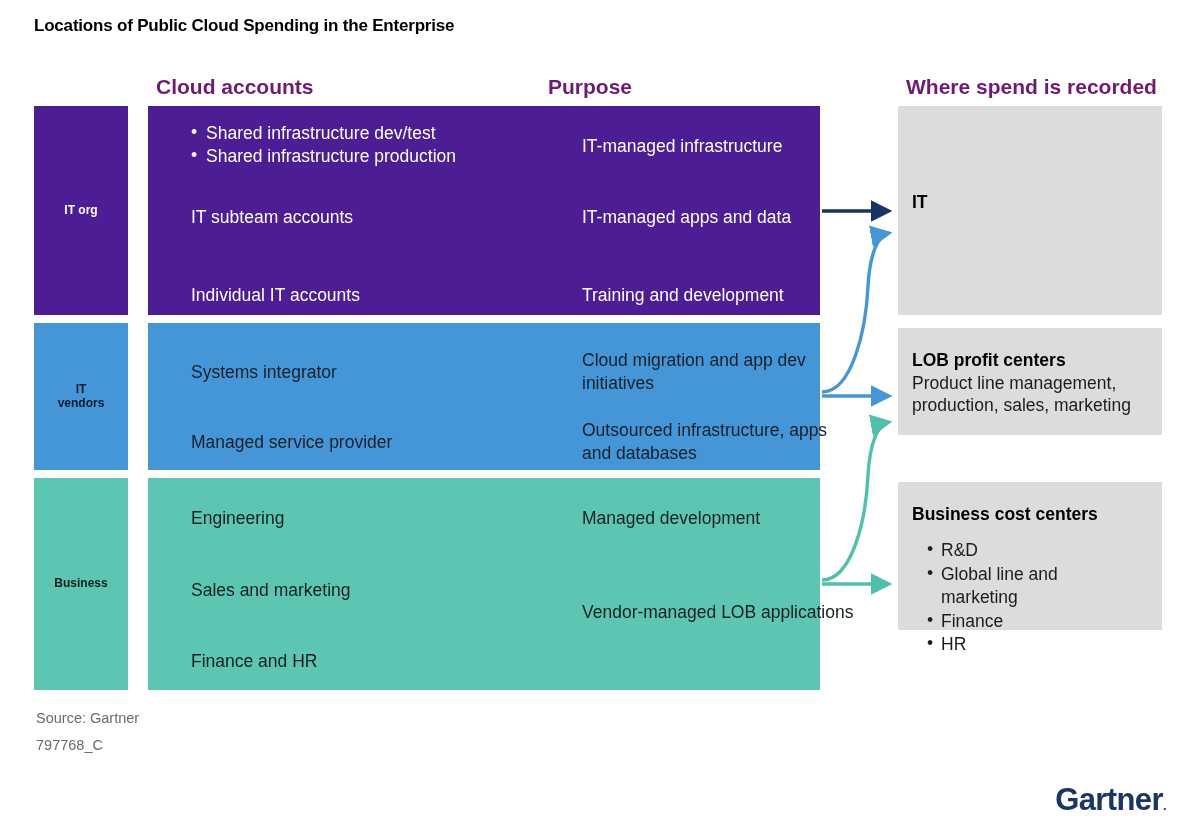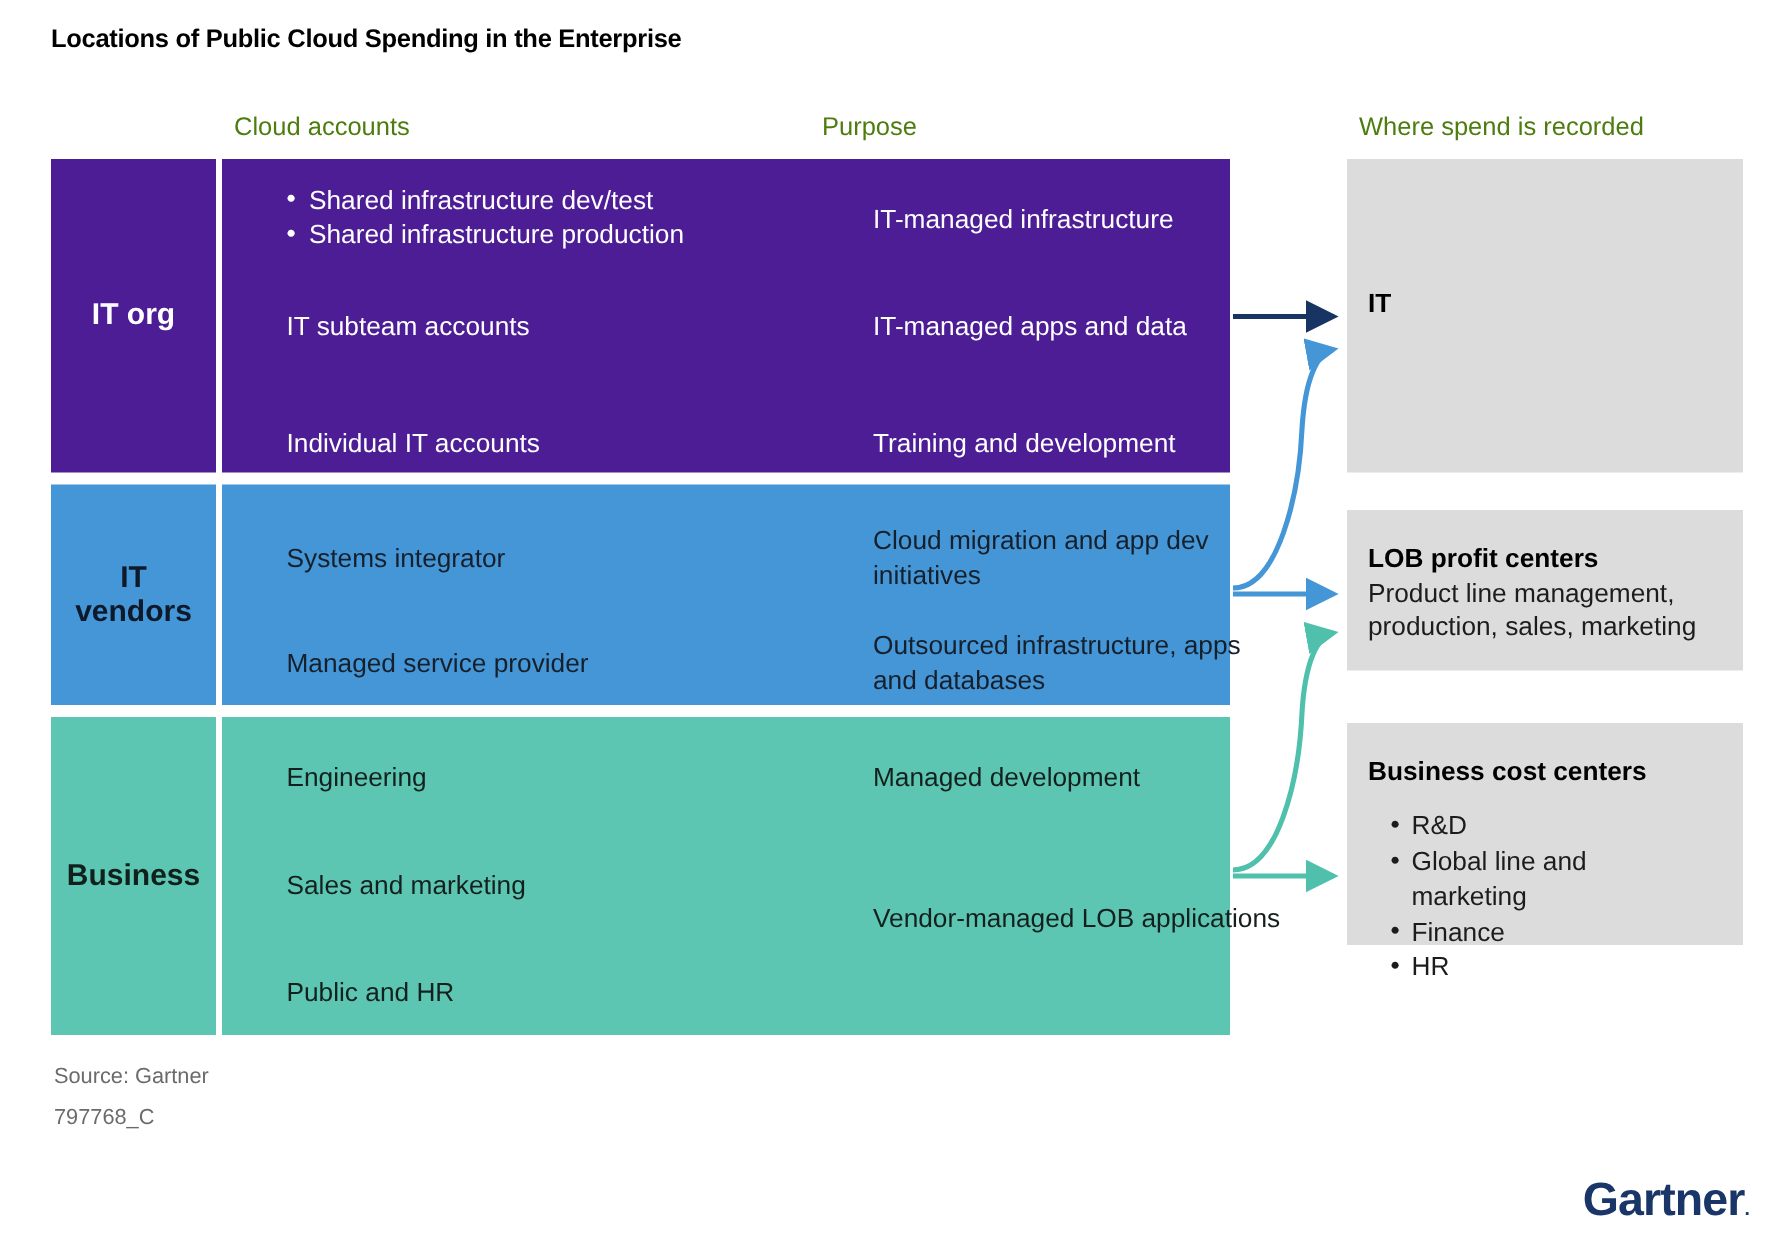--- a/index.html
+++ b/index.html
@@ -23,23 +23,23 @@
     font-size: 17px;
     font-weight: bold;
     color: #000000;
     letter-spacing: -0.2px;
     white-space: nowrap;
   }
 
   
   .col-header {
     position: absolute;
-    font-size: 17px;
-    font-weight: normal;
-    color: #4d7c0f;
+    font-size: 21px;
+    font-weight: bold;
+    color: #701a75;
     white-space: nowrap;
   }
   #hdr-cloud-accounts { left: 156px; top: 75px; }
   #hdr-purpose        { left: 548px; top: 75px; text-align: right; }
   #hdr-where-spend    { left: 906px; top: 75px; }
 
   
   #matrix {
     position: absolute;
     left: 34px;
@@ -49,27 +49,27 @@
   }
   .row {
     position: absolute;
     left: 0;
     width: 786px;
   }
   .row-label {
     position: absolute;
     left: 0;
     top: 0;
-    width: 110px;
+    width: 94px;
     height: 100%;
     display: flex;
     align-items: center;
     justify-content: center;
     text-align: center;
-    font-size: 20px;
+    font-size: 12px;
     font-weight: bold;
     line-height: 1.15;
     box-sizing: border-box;
   }
   .row-body {
     position: absolute;
     left: 114px;
     top: 0;
     width: 672px;
     height: 100%;
@@ -124,21 +124,21 @@
   
   .gbox {
     position: absolute;
     left: 898px;
     width: 264px;
     background: #dcdcdc;
     box-sizing: border-box;
     padding: 22px 20px 16px 14px;
   }
   #box-it       { top: 106px; height: 209px; padding-top: 0; }
-  #box-lob      { top: 340px; height: 107px; }
+  #box-lob      { top: 328px; height: 107px; }
   #box-business { top: 482px; height: 148px; }
 
   #box-it .inner {
     height: 100%;
     display: flex;
     align-items: center;
   }
   .gbox-title {
     font-size: 17.5px;
     font-weight: bold;
@@ -247,21 +247,21 @@
       <div class="cell purpose" style="top:26px;">Cloud migration and app dev initiatives</div>
       <div class="cell purpose" style="top:96px;">Outsourced infrastructure, apps and databases</div>
     </div>
   </div>
 
   <div class="row" id="row-business">
     <div class="row-label">Business</div>
     <div class="row-body">
       <div class="cell accounts" style="top:29px;">Engineering</div>
       <div class="cell accounts" style="top:101px;">Sales and marketing</div>
-      <div class="cell accounts" style="top:172px;">Public and HR</div>
+      <div class="cell accounts" style="top:172px;">Finance and HR</div>
 
       <div class="cell purpose" style="top:29px;">Managed development</div>
       <div class="cell purpose" style="top:123px;">Vendor-managed LOB applications</div>
     </div>
   </div>
 </div>
 
 <svg id="connectors" viewBox="0 0 1188 830">
   <defs>
     <marker id="ah-navy" markerWidth="7" markerHeight="7" refX="5.4" refY="3.2" orient="auto" markerUnits="strokeWidth">

